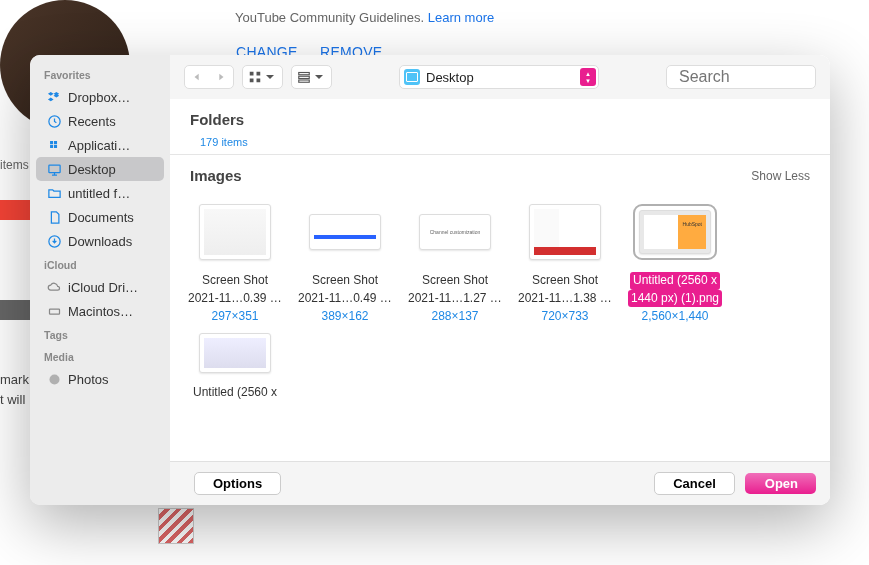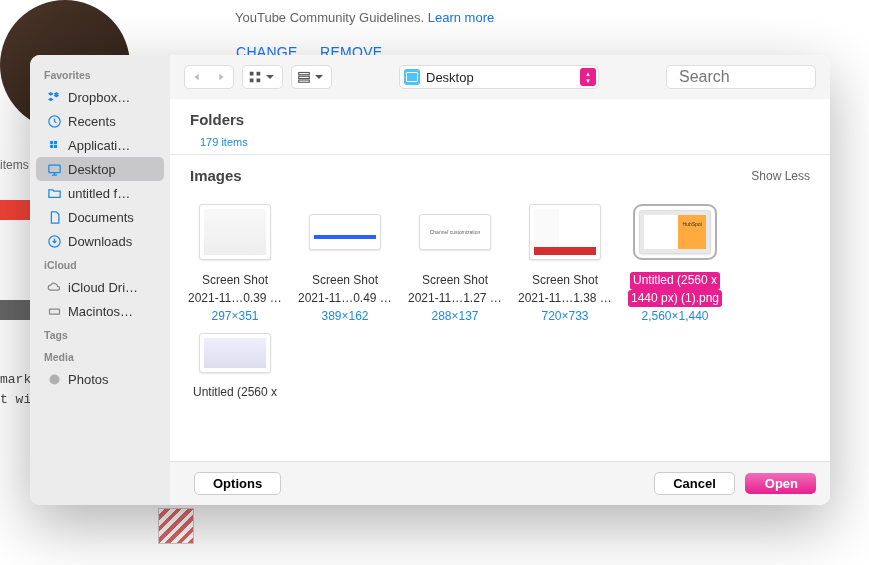--- a/index.html
+++ b/index.html
@@ -5,21 +5,21 @@
     * { margin: 0; padding: 0; box-sizing: border-box; font-family: -apple-system, BlinkMacSystemFont, "Segoe UI", sans-serif; }
     body { width: 869px; height: 565px; background: #fff; position: relative; overflow: hidden; }
     
     .bg-page { position: absolute; inset: 0; background: #fff; }
     .bg-avatar { position: absolute; left: 0; top: 0; width: 130px; height: 130px; border-radius: 50%; background: linear-gradient(135deg, #4a3528, #2d1f17); overflow: hidden; }
     .bg-text { position: absolute; left: 235px; top: 10px; font-size: 13px; color: #666; }
     .bg-link { color: #1a73e8; cursor: pointer; }
     .bg-change { position: absolute; left: 236px; top: 44px; font-size: 14px; font-weight: 500; color: #1a73e8; letter-spacing: 0.3px; }
     .bg-remove { position: absolute; left: 320px; top: 44px; font-size: 14px; font-weight: 400; color: #1a73e8; letter-spacing: 0.3px; }
     .bg-left-text { position: absolute; left: 0; top: 160px; font-size: 12px; color: #666; }
-    .bg-left-text2 { position: absolute; left: 0; top: 375px; font-size: 13px; color: #444; font-family: Liberation Mono, monospace; }
+    .bg-left-text2 { position: absolute; left: 0; top: 375px; font-size: 13px; color: #444; }
     .bg-stripe { position: absolute; left: 158px; top: 508px; width: 36px; height: 36px; background: repeating-linear-gradient(-45deg, #d66, #d66 4px, #fff 4px, #fff 8px); border: 1px solid #ccc; }
     .bg-redbar { position: absolute; left: 0; top: 200px; width: 30px; height: 20px; background: #f44336; }
     .bg-redbar2 { position: absolute; left: 0; top: 300px; width: 30px; height: 20px; background: #666; }
     
     .dialog { position: absolute; left: 30px; top: 55px; width: 800px; height: 450px; background: #f5f5f5; border-radius: 10px; box-shadow: 0 20px 60px rgba(0,0,0,0.3); display: flex; overflow: hidden; }
     
     .sidebar { width: 140px; background: #ececec; padding: 8px 0; overflow: hidden; }
     .sb-section { font-size: 10.5px; font-weight: 600; color: #888; padding: 6px 14px 4px; }
     .sb-item { display: flex; align-items: center; padding: 4px 10px; font-size: 13px; color: #333; cursor: pointer; white-space: nowrap; overflow: hidden; text-overflow: ellipsis; margin: 0 6px; border-radius: 5px; }
     .sb-item.selected { background: #c8c8ca; }

